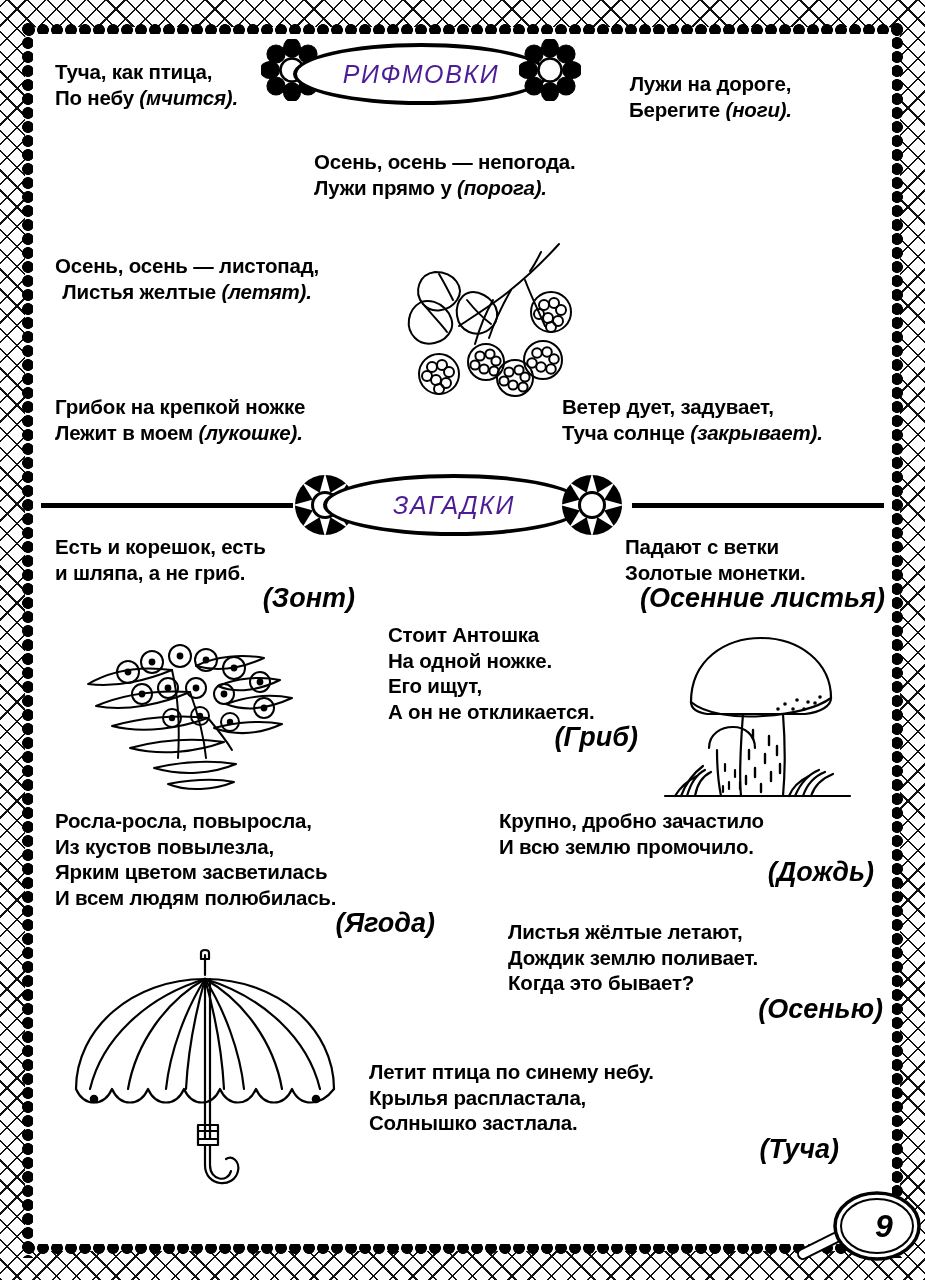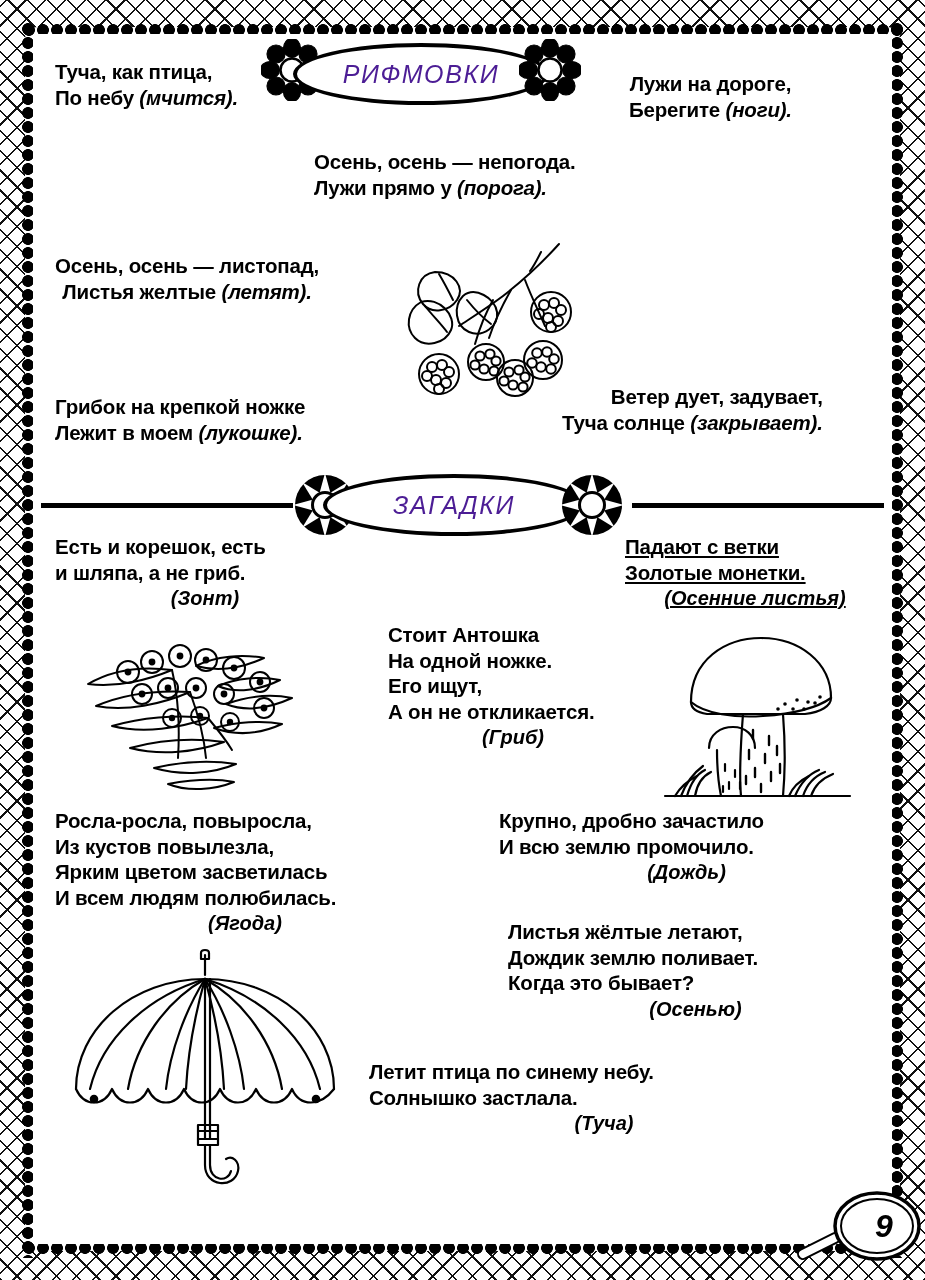--- a/index.html
+++ b/index.html
@@ -69,22 +69,22 @@
     font-weight:bold;
     font-size:20.5px;
     line-height:25.5px;
     color:#000;
     white-space:nowrap;
     letter-spacing:-0.2px;
   }
   .ital { font-style:italic; font-weight:bold; }
   .answer {
     font-style:italic; font-weight:bold;
-    font-size:20px; line-height:27px;
-    text-align:center; white-space:nowrap;
+    font-size:27px; line-height:27px;
+    text-align:right; white-space:nowrap;
   }
 
   
   .banner-rhymes {
     position:absolute;
     left:228px; top:5px;
     width:320px; height:72px;
   }
   .oval {
     position:absolute;
@@ -279,21 +279,21 @@
             <circle cx="160" cy="135" r="4.8"></circle>
         </g>
       </g>
     </svg>
 
     <div class="blk" style="left:22px; top:360px;">
       <div class="line">Грибок на крепкой ножке</div>
       <div class="line"><span>Лежит в моем</span> <span class="ital">(лукошке).</span></div>
     </div>
 
-    <div class="blk" style="left:529px; top:350px;text-align:right;">
+    <div class="blk" style="left:529px; top:360px;">
       <div class="line">Ветер дует, задувает,</div>
       <div class="line"><span>Туча солнце</span> <span class="ital">(закрывает).</span></div>
     </div>
 
     <div class="banner-riddles">
       <div class="rule-l"></div>
       <div class="rule-r"></div>
       <svg class="burst left" viewBox="0 0 68 68">
         <circle cx="34" cy="34" r="30" fill="#000"></circle>
         <g fill="#fff">
@@ -326,21 +326,21 @@
         <circle cx="34" cy="34" r="12.5" fill="#fff" stroke="#000" stroke-width="3"></circle>
       </svg>
     </div>
 
     <div class="blk" style="left:22px; top:500px; width:300px;">
       <div class="line">Есть и корешок, есть</div>
       <div class="line">и шляпа, а не гриб.</div>
       <div class="answer">(Зонт)</div>
     </div>
 
-    <div class="blk" style="left:592px; top:500px; width:260px;text-decoration:underline;">
+    <div class="blk" style="left:592px; top:500px; width:260px;">
       <div class="line">Падают с ветки</div>
       <div class="line">Золотые монетки.</div>
       <div class="answer">(Осенние листья)</div>
     </div>
 
     <svg class="illus" style="left:35px; top:592px; width:235px; height:182px;" viewBox="0 0 235 182">
       <g fill="none" stroke="#000" stroke-width="2" stroke-linecap="round" stroke-linejoin="round">
 
         <path d="M20 58 C44 44 74 40 104 44 C80 54 48 62 20 58 Z"></path>
         <path d="M28 80 C56 68 90 64 122 66 C94 78 58 86 28 80 Z"></path>
@@ -502,20 +502,21 @@
         <path d="M140 192 L160 192"></path>
         <path d="M140 200 L160 200"></path>
 
         <path d="M147 206 L147 226 C147 248 176 250 180 232 C182 222 174 216 168 220"></path>
         <path d="M152 206 L152 226 C152 242 170 244 173 232"></path>
       </g>
     </svg>
 
     <div class="blk" style="left:336px; top:1025px; width:470px;">
       <div class="line">Летит птица по синему небу.</div>
+      <div class="line">Крылья распластала,</div>
       <div class="line">Солнышко застлала.</div>
       <div class="answer" style="">(Туча)</div>
     </div>
 
   </div>
 
   <div class="page-badge">
     <svg viewBox="0 0 130 96" style="width:130px;height:96px;">
       <g fill="none" stroke="#000" stroke-width="3" stroke-linecap="round" stroke-linejoin="round">
         <path d="M12 72 L44 56" stroke-width="12" stroke="#000"></path>

